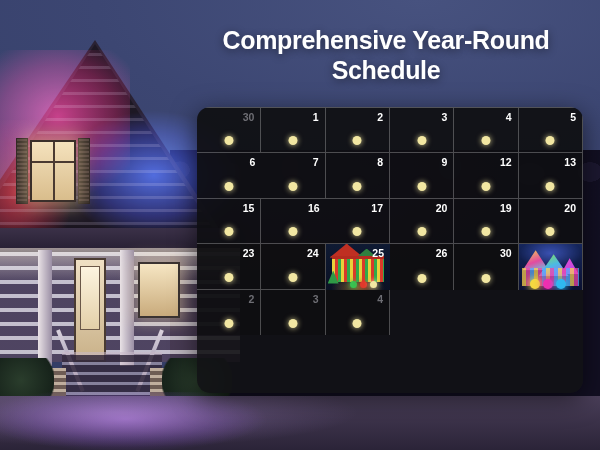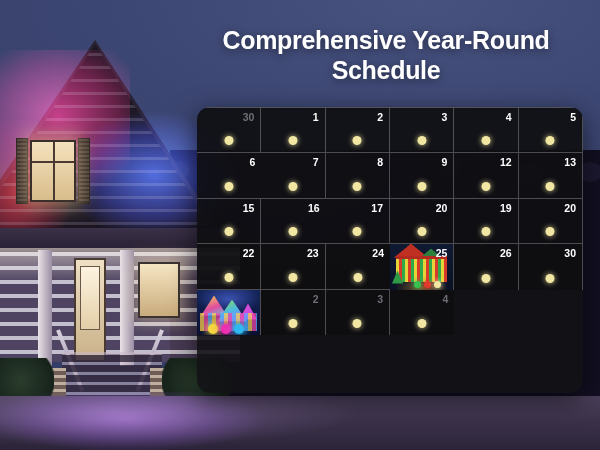--- a/index.html
+++ b/index.html
@@ -409,24 +409,20 @@
       </div>
       <div class="cell translucent">
         <div class="daynum">19</div>
         <div class="dot"></div>
       </div>
       <div class="cell translucent">
         <div class="daynum">20</div>
         <div class="dot"></div>
       </div>
       <div class="cell">
-        <div class="daynum">22</div>
-        <div class="dot"></div>
-      </div>
-      <div class="cell">
         <div class="daynum">23</div>
         <div class="dot"></div>
       </div>
       <div class="cell">
         <div class="daynum">24</div>
         <div class="dot"></div>
       </div>
       <div class="cell">
         <div class="thumb thumb-xmas">
           <div class="xmas-roof"></div>

